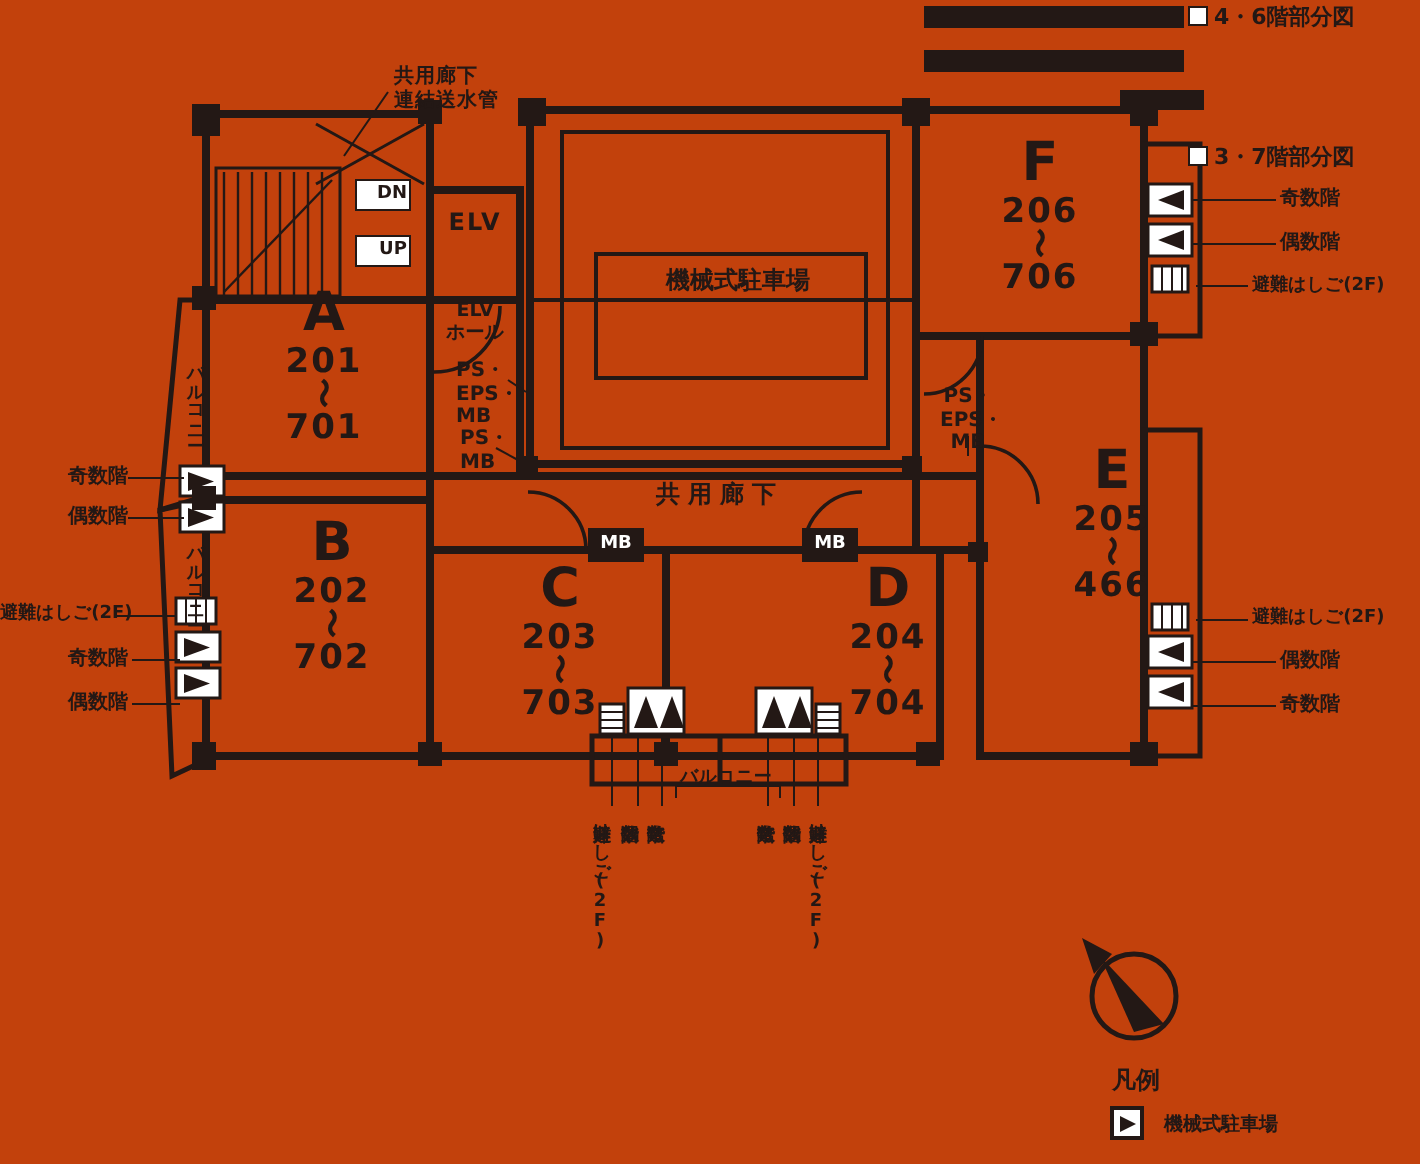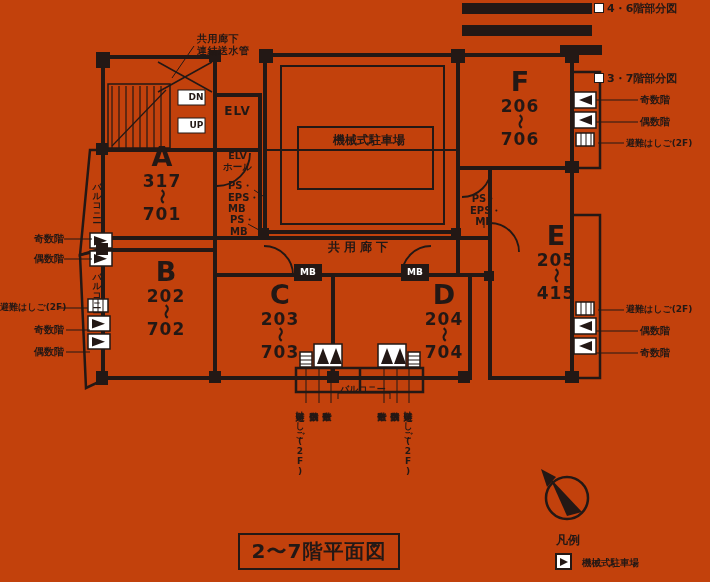--- a/index.html
+++ b/index.html
@@ -255,21 +255,21 @@
   </div>
 
   <div class="lbl s12 ctr" style="left:304px;top:134px;width:130px;">機械式駐車場</div>
   <div class="lbl s12 ctr" style="left:320px;top:241px;width:80px;letter-spacing:4px;">共用廊下</div>
 
   <div class="lbl s9 ctr white" style="left:294px;top:267px;width:28px;">MB</div>
   <div class="lbl s9 ctr white" style="left:401px;top:267px;width:28px;">MB</div>
 
   <div class="unit" style="left:134px;top:143px;">
     <div class="letter">A</div>
-    <div class="num">317</div>
+    <div class="num">201</div>
     <div class="tilde">〜</div>
     <div class="num">701</div>
   </div>
   <div class="unit" style="left:138px;top:258px;">
     <div class="letter">B</div>
     <div class="num">202</div>
     <div class="tilde">〜</div>
     <div class="num">702</div>
   </div>
   <div class="unit" style="left:252px;top:281px;">
@@ -281,21 +281,21 @@
   <div class="unit" style="left:416px;top:281px;">
     <div class="letter">D</div>
     <div class="num">204</div>
     <div class="tilde">〜</div>
     <div class="num">704</div>
   </div>
   <div class="unit" style="left:528px;top:222px;">
     <div class="letter">E</div>
     <div class="num">205</div>
     <div class="tilde">〜</div>
-    <div class="num">415</div>
+    <div class="num">466</div>
   </div>
   <div class="unit" style="left:492px;top:68px;">
     <div class="letter">F</div>
     <div class="num">206</div>
     <div class="tilde">〜</div>
     <div class="num">706</div>
   </div>
 
   <div class="lbl s10 rgt" style="left:28px;top:233px;width:36px;">奇数階</div>
   <div class="lbl s10 rgt" style="left:28px;top:253px;width:36px;">偶数階</div>
@@ -314,20 +314,17 @@
   <div class="lbl s9 vert" style="left:309px;top:405px;">偶数階</div>
   <div class="lbl s9 vert" style="left:322px;top:405px;">奇数階</div>
   <div class="lbl s9 vert" style="left:377px;top:405px;">奇数階</div>
   <div class="lbl s9 vert" style="left:390px;top:405px;">偶数階</div>
   <div class="lbl s9 vert" style="left:403px;top:405px;">避難はしご(2F)</div>
 
   <div class="lbl s9" style="left:340px;top:384px;">バルコニー</div>
   <div class="lbl s9 vert" style="left:92px;top:176px;">バルコニー</div>
   <div class="lbl s9 vert" style="left:92px;top:266px;">バルコニー</div>
 
-  <div id="titleBox">
-    <span>2〜7階平面図</span>
-  </div>
 
   <div class="lbl s12" style="left:556px;top:534px;">凡例</div>
   <div class="lbl" style="left:582px;top:558px;font-size:9.5px;">機械式駐車場</div>
 
 </div>
 
 </body></html>

